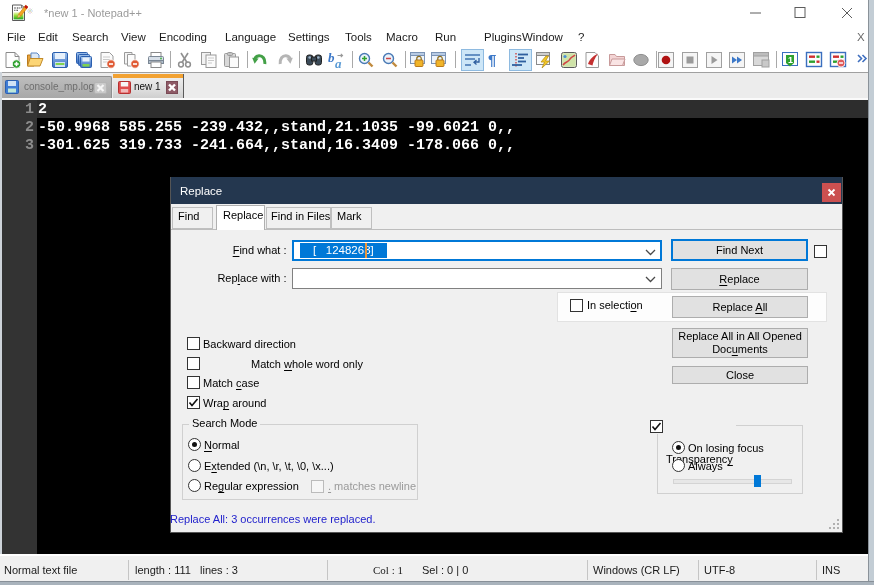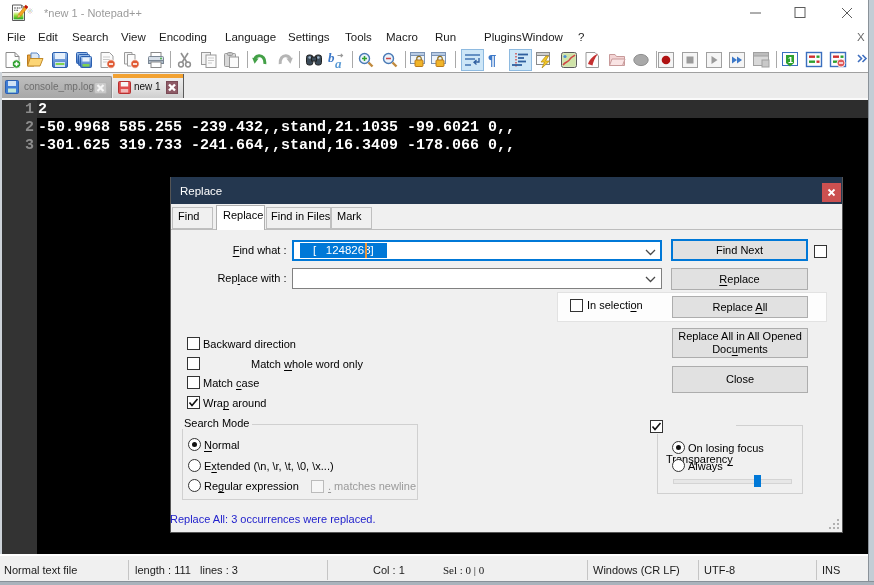--- a/index.html
+++ b/index.html
@@ -385,22 +385,22 @@
 <div class="mono abs" style="left:38px;top:101px;font-size:15px;font-weight:bold;line-height:18px;color:#fdfdfd;white-space:pre;">2
 -50.9968 585.255 -239.432,,stand,21.1035 -99.6021 0,,
 -301.625 319.733 -241.664,,stand,16.3409 -178.066 0,,</div>
 
 <div class="abs" style="left:0;top:554px;width:874px;height:2px;background:#ffffff;"></div>
 <div class="abs" style="left:0;top:556px;width:874px;height:25px;background:#f0f0f0;"></div>
 <span class="stxt" style="left:4px;">Normal text file</span>
 <span class="stxt" style="left:135px;">length : 111</span>
 <span class="stxt" style="left:200px;">lines : 3</span>
 <span class="stxt" style="left:319px;margin-top:44px;">Ln : 1</span>
-<span class="stxt" style="left:373px;">Col : 1</span>
-<span class="stxt" style="left:443px;font-family:Liberation Serif, serif;">Sel : 0 | 0</span>
+<span class="stxt" style="left:373px;font-family:Liberation Serif, serif;">Col : 1</span>
+<span class="stxt" style="left:422px;">Sel : 0 | 0</span>
 <span class="stxt" style="left:593px;">Windows (CR LF)</span>
 <span class="stxt" style="left:704px;">UTF-8</span>
 <span class="stxt" style="left:822px;">INS</span>
 <div class="ssep" style="left:128px;"></div>
 <div class="ssep" style="left:327px;"></div>
 <div class="ssep" style="left:587px;"></div>
 <div class="ssep" style="left:698px;"></div>
 <div class="ssep" style="left:816px;"></div>
 
 <div class="abs" style="left:0;top:72px;width:2px;height:482px;background:#cdd3d9;"></div>
@@ -451,36 +451,36 @@
 
 <div class="abs" style="left:557px;top:292px;width:270px;height:30px;background:#fdfdfd;border:1px solid #e2e2e2;box-sizing:border-box;"></div>
 <div class="cb" style="left:570px;top:299px;"></div>
 <div class="lbl" style="left:587px;top:299px;">In selecti<u>o</u>n</div>
 <div class="btn" style="left:672px;top:296px;width:136px;height:22px;">
     <span>Replace <u>A</u>ll</span>
   </div>
 <div class="btn" style="left:672px;top:328px;width:136px;height:30px;">
     <span>Replace All in All Opened<br>Doc<u>u</u>ments</span>
   </div>
-<div class="btn" style="left:672px;top:366px;width:136px;height:27px;">Close</div>
+<div class="btn" style="left:672px;top:366px;width:136px;height:18px;">Close</div>
 
 <div class="cb" style="left:187px;top:337px;"></div>
 <div class="lbl" style="left:203px;top:338px;">Backward direction</div>
 <div class="cb" style="left:187px;top:357px;"></div>
 <div class="lbl" style="left:203px;top:358px;margin-left:48px;">Match <u>w</u>hole word only</div>
 <div class="cb" style="left:187px;top:376px;"></div>
 <div class="lbl" style="left:203px;top:377px;">Match <u>c</u>ase</div>
 <div class="cb" style="left:187px;top:396px;"></div>
 <svg class="abs" style="left:187px;top:396px;" width="13" height="13" viewBox="0 0 13 13">
  <polyline points="2.5,6.5 5,9.5 10.5,3" fill="none" stroke="#111" stroke-width="1.6"></polyline>
 </svg>
 <div class="lbl" style="left:203px;top:397px;">Wra<u>p</u> around</div>
 
 <div class="abs" style="left:182px;top:424px;width:236px;height:76px;border:1px solid #d0d0d0;box-sizing:border-box;"></div>
-<div class="lbl" style="left:181px;top:417px;background:#f0f0f0;padding:0 3px;">Search Mode</div>
+<div class="lbl" style="left:189px;top:417px;background:#f0f0f0;padding:0 3px;">Search Mode</div>
 <div class="rad" style="left:188px;top:438px;">
     <div class="dot"></div>
   </div>
 <div class="lbl" style="left:204px;top:439px;"><u>N</u>ormal</div>
 <div class="rad" style="left:188px;top:459px;"></div>
 <div class="lbl" style="left:204px;top:460px;">E<u>x</u>tended (\n, \r, \t, \0, \x...)</div>
 <div class="rad" style="left:188px;top:479px;"></div>
 <div class="lbl" style="left:204px;top:480px;">Re<u>g</u>ular expression</div>
 <div class="abs" style="left:311px;top:480px;width:11px;height:11px;border:1px solid #bbb;background:#f6f6f6;"></div>
 <div class="lbl" style="left:328px;top:480px;color:#9a9a9a;"><u>.</u> matches newline</div>

